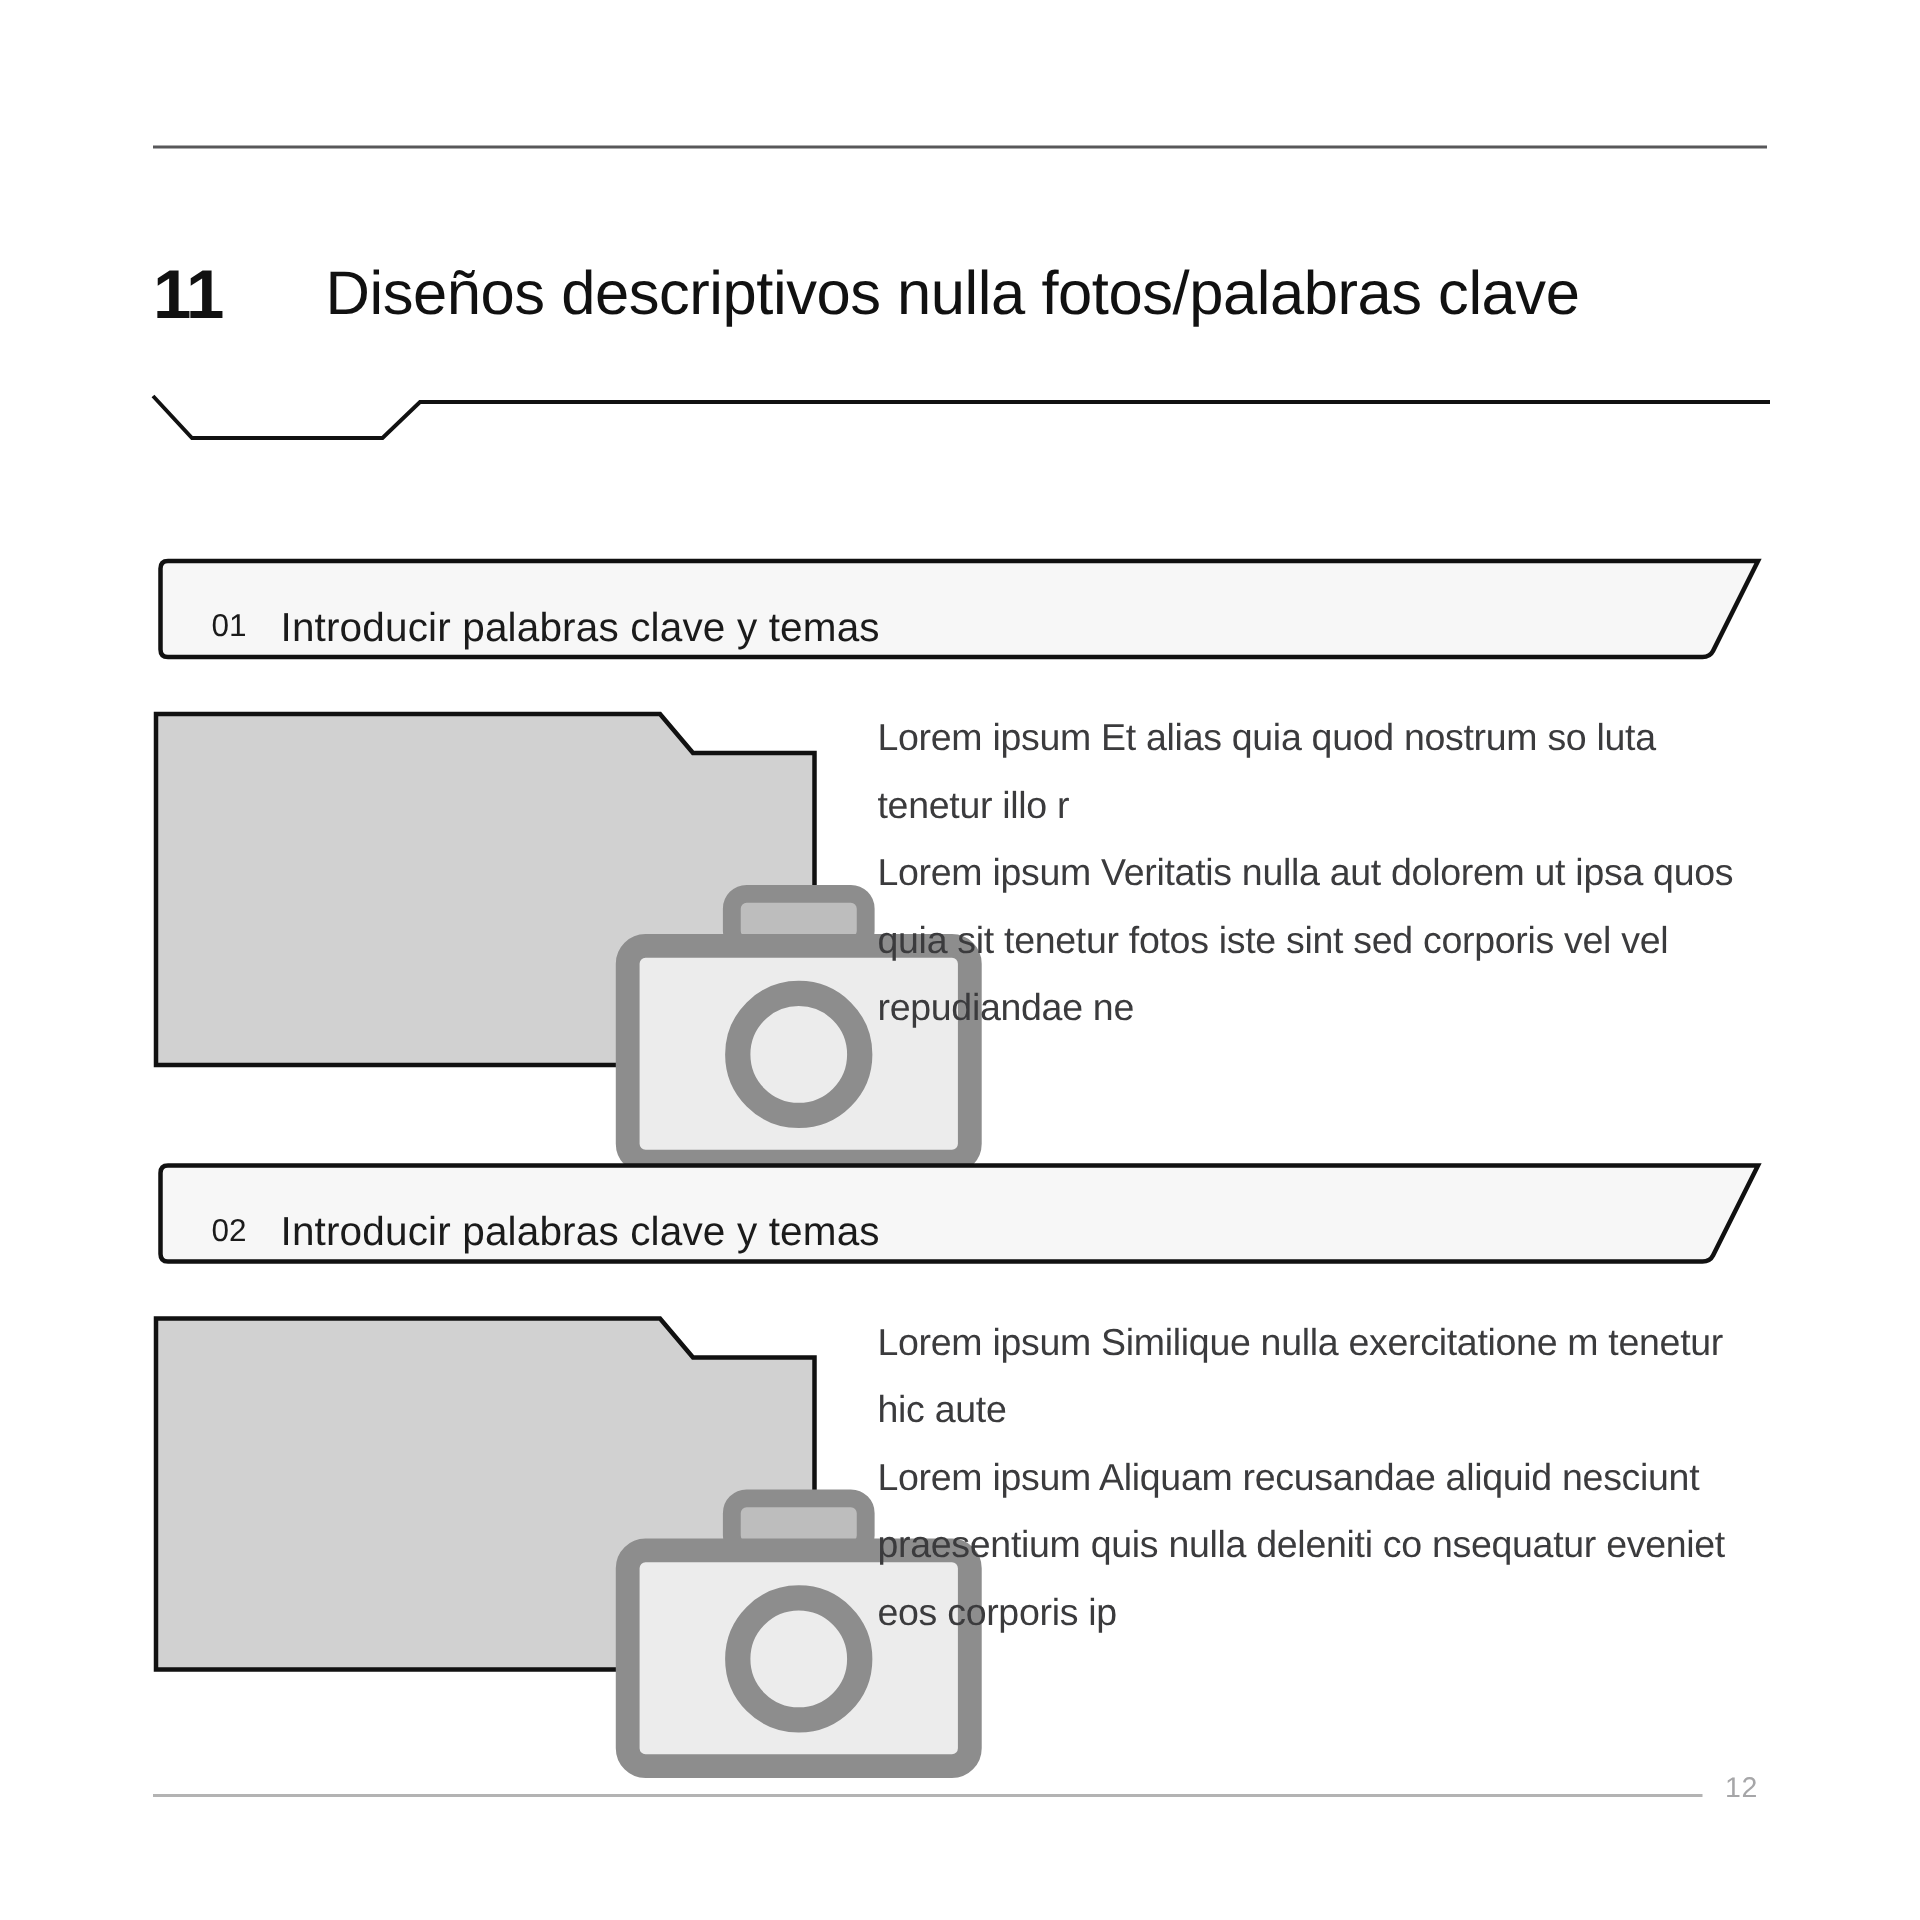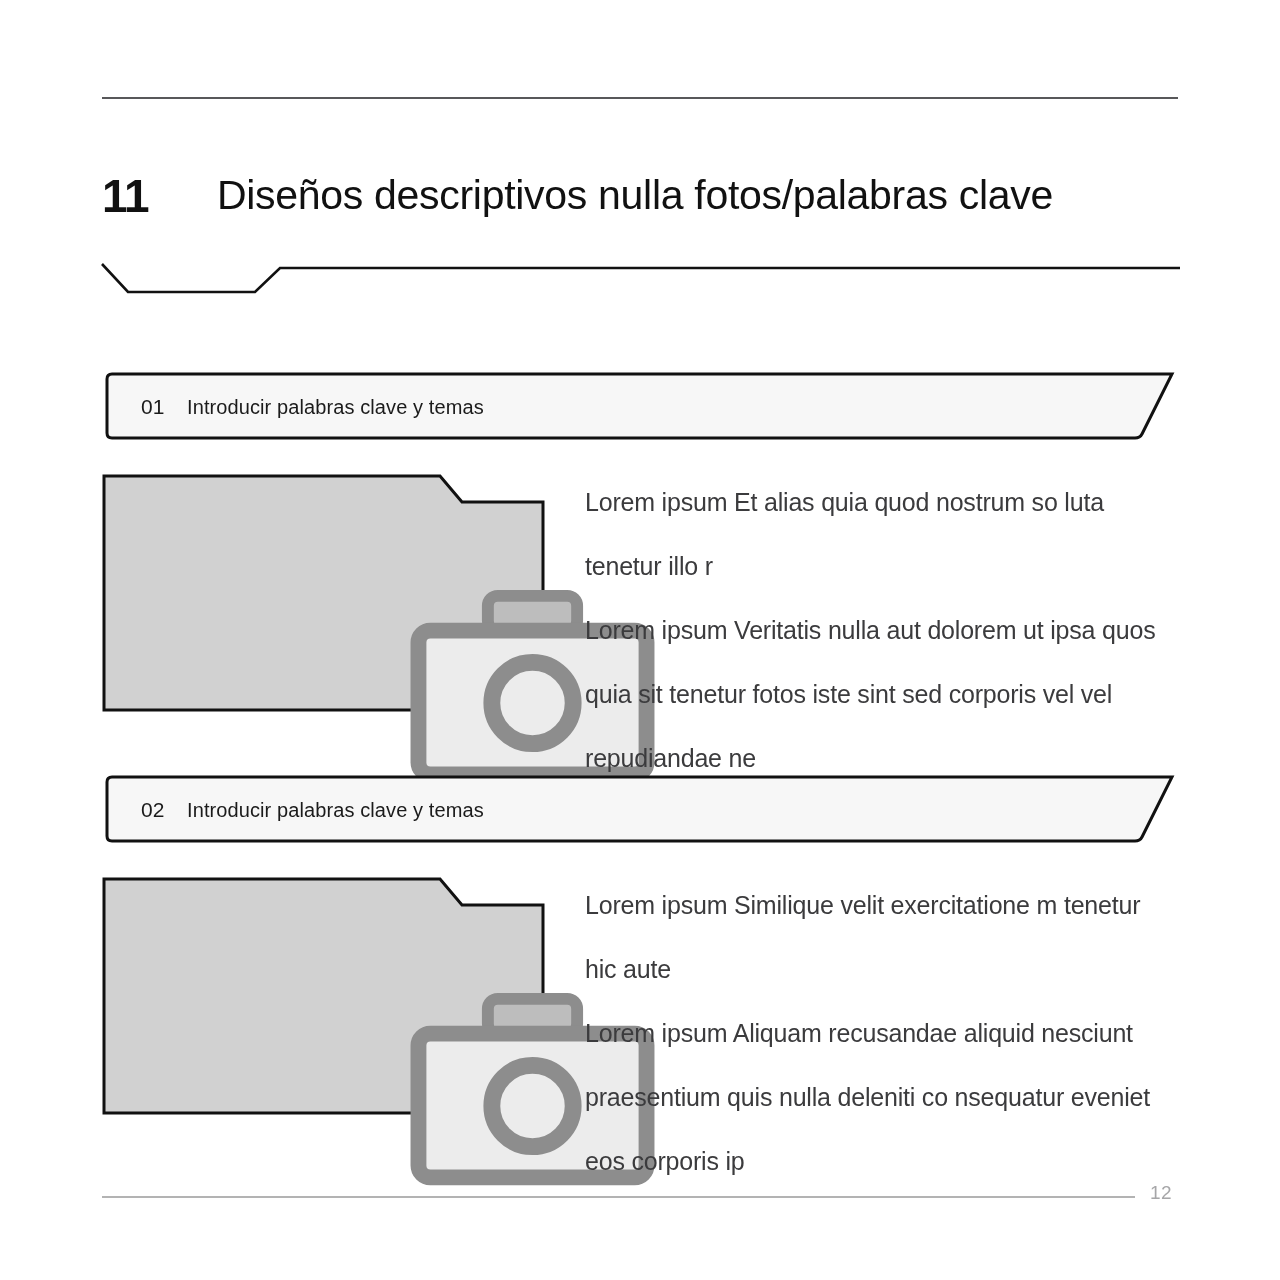--- a/index.html
+++ b/index.html
@@ -80,35 +80,35 @@
   }
   .title-bar svg {
     position: absolute;
     left: 0; top: 0;
     width: 1078px;
     height: 68px;
     display: block;
   }
   .title-bar-inner {
     position: absolute;
-    left: 0; top: 1px;
+    left: 0; top: 12px;
     height: 68px;
     display: flex;
     align-items: center;
   }
   .bar-number {
     font-size: 21px;
     font-weight: 400;
     color: #1b1b1b;
     width: 85px;
     padding-left: 39px;
     box-sizing: border-box;
   }
   .bar-label {
-    font-size: 20px;
+    font-size: 27px;
     font-weight: 400;
     color: #1b1b1b;
     letter-spacing: 0.1px;
   }
 
   
   .row {
     position: relative;
     margin-top: 34px;
     height: 244px;
@@ -133,21 +133,21 @@
     transform: translate(-50%, -50%);
     width: 26px;
     height: 24px;
   }
   .body-text {
     position: absolute;
     left: 483px;
     top: -4px;
     width: 585px;
     font-size: 25px;
-    line-height: 64px;
+    line-height: 45px;
     color: #3b3b3d;
     letter-spacing: -0.2px;
   }
   .body-text p { margin: 0; }
 
   
   .footer-rule {
     position: absolute;
     left: 102px;
     top: 1196px;
@@ -235,21 +235,21 @@
         <span class="cam-icon">
           <svg viewBox="0 0 26 24" width="26" height="24">
             <rect x="8.5" y="1.5" width="9" height="3.5" rx="1" fill="#bdbdbd" stroke="#8d8d8d" stroke-width="1.2"></rect>
             <rect x="1.5" y="5" width="23" height="14.5" rx="1.2" fill="#ececec" stroke="#8d8d8d" stroke-width="1.6"></rect>
             <circle cx="13" cy="12.3" r="4.1" fill="none" stroke="#8d8d8d" stroke-width="1.7"></circle>
           </svg>
         </span>
       </div>
 
       <div class="body-text">
-        <p>Lorem ipsum Similique velit exercitatione m tenetur hic aute</p>
+        <p>Lorem ipsum Similique nulla exercitatione m tenetur hic aute</p>
         <p>Lorem ipsum Aliquam recusandae aliquid nesciunt praesentium quis nulla deleniti co nsequatur eveniet eos corporis ip</p>
       </div>
     </div>
   </div>
 
   <div class="footer-rule"></div>
   <div class="page-number">12</div>
 
 </div>
 

